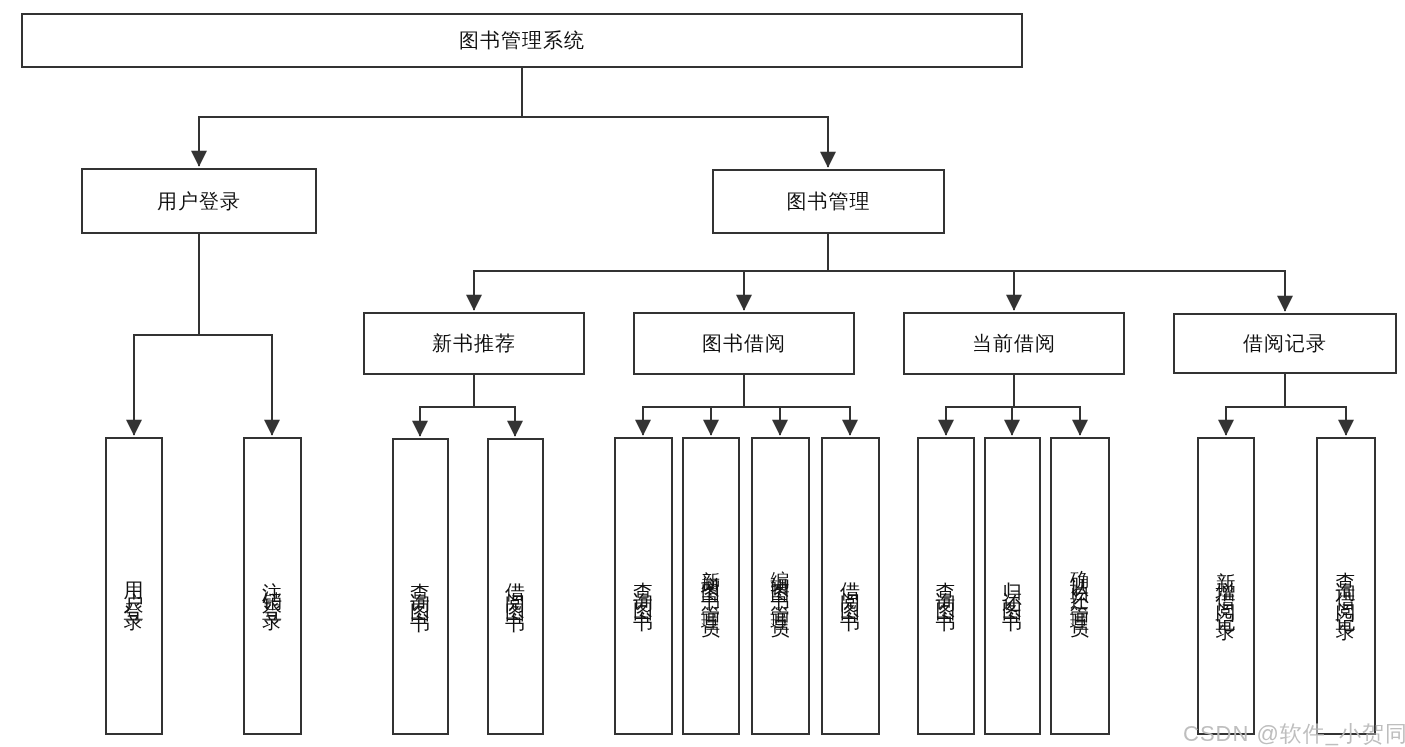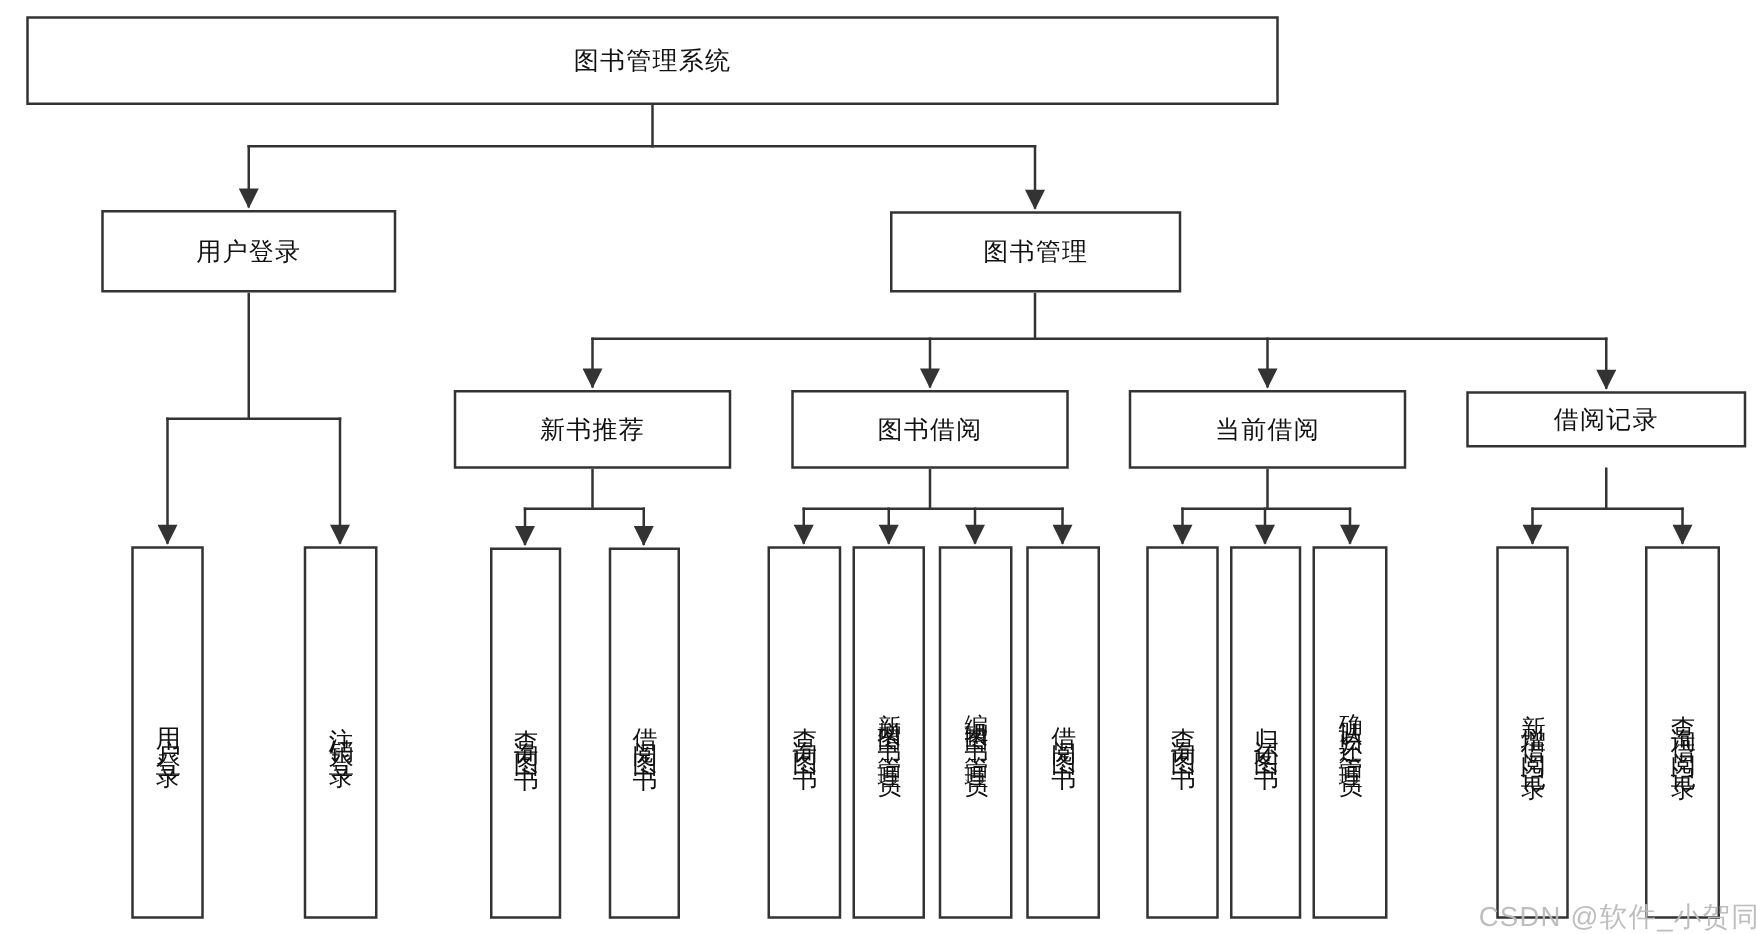--- a/index.html
+++ b/index.html
@@ -73,41 +73,41 @@
       <line x1="1012" y1="406" x2="1012" y2="435" marker-end="url(#arrow)"></line>
       <line x1="1080" y1="406" x2="1080" y2="435" marker-end="url(#arrow)"></line>
 
       <line x1="1285" y1="374" x2="1285" y2="408"></line>
       <line x1="1225" y1="407" x2="1347" y2="407"></line>
       <line x1="1226" y1="406" x2="1226" y2="435" marker-end="url(#arrow)"></line>
       <line x1="1346" y1="406" x2="1346" y2="435" marker-end="url(#arrow)"></line>
     </g>
   </svg>
 
-  <div class="box hbox" style="left:21px;top:13px;width:1002px;height:71px">
+  <div class="box hbox" style="left:21px;top:13px;width:1002px;height:55px">
     <span>图书管理系统</span>
   </div>
 
   <div class="box hbox" style="left:81px;top:168px;width:236px;height:66px">
     <span>用户登录</span>
   </div>
   <div class="box hbox" style="left:363px;top:312px;width:222px;height:63px">
     <span>新书推荐</span>
   </div>
 
   <div class="box hbox" style="left:712px;top:169px;width:233px;height:65px">
     <span>图书管理</span>
   </div>
   <div class="box hbox" style="left:903px;top:312px;width:222px;height:63px">
     <span>当前借阅</span>
   </div>
   <div class="box hbox" style="left:633px;top:312px;width:222px;height:63px">
     <span>图书借阅</span>
   </div>
-  <div class="box hbox" style="left:1173px;top:313px;width:224px;height:45px">
+  <div class="box hbox" style="left:1173px;top:313px;width:224px;height:61px">
     <span>借阅记录</span>
   </div>
 
   <div class="box vbox" style="left:105px;top:437px;width:58px;height:298px">
     <span class="vtext">用户登录</span>
   </div>
   <div class="box vbox" style="left:243px;top:437px;width:59px;height:298px">
     <span class="vtext">注销登录</span>
   </div>
 

